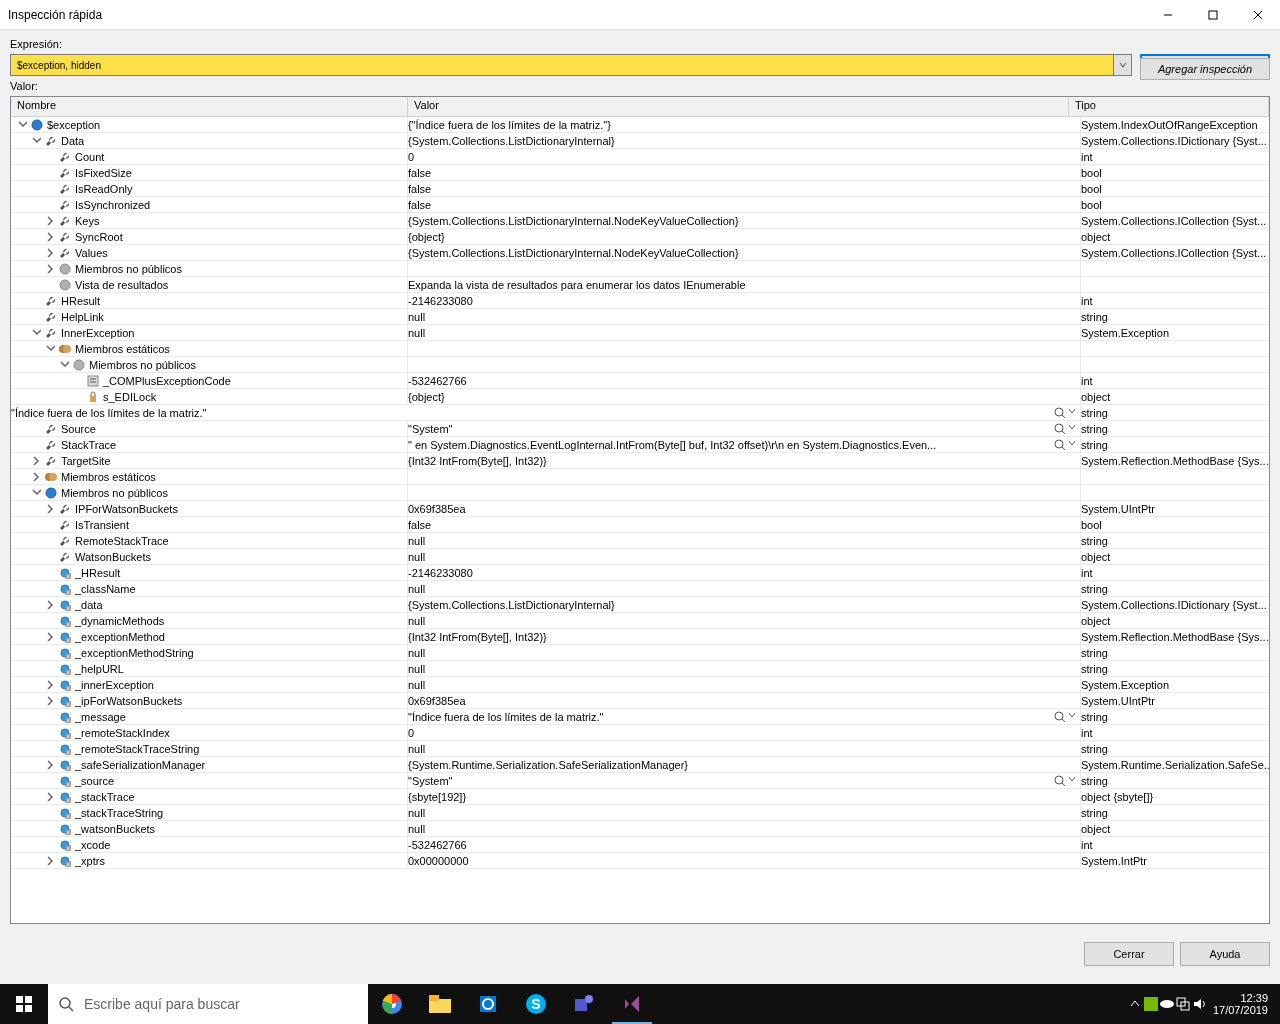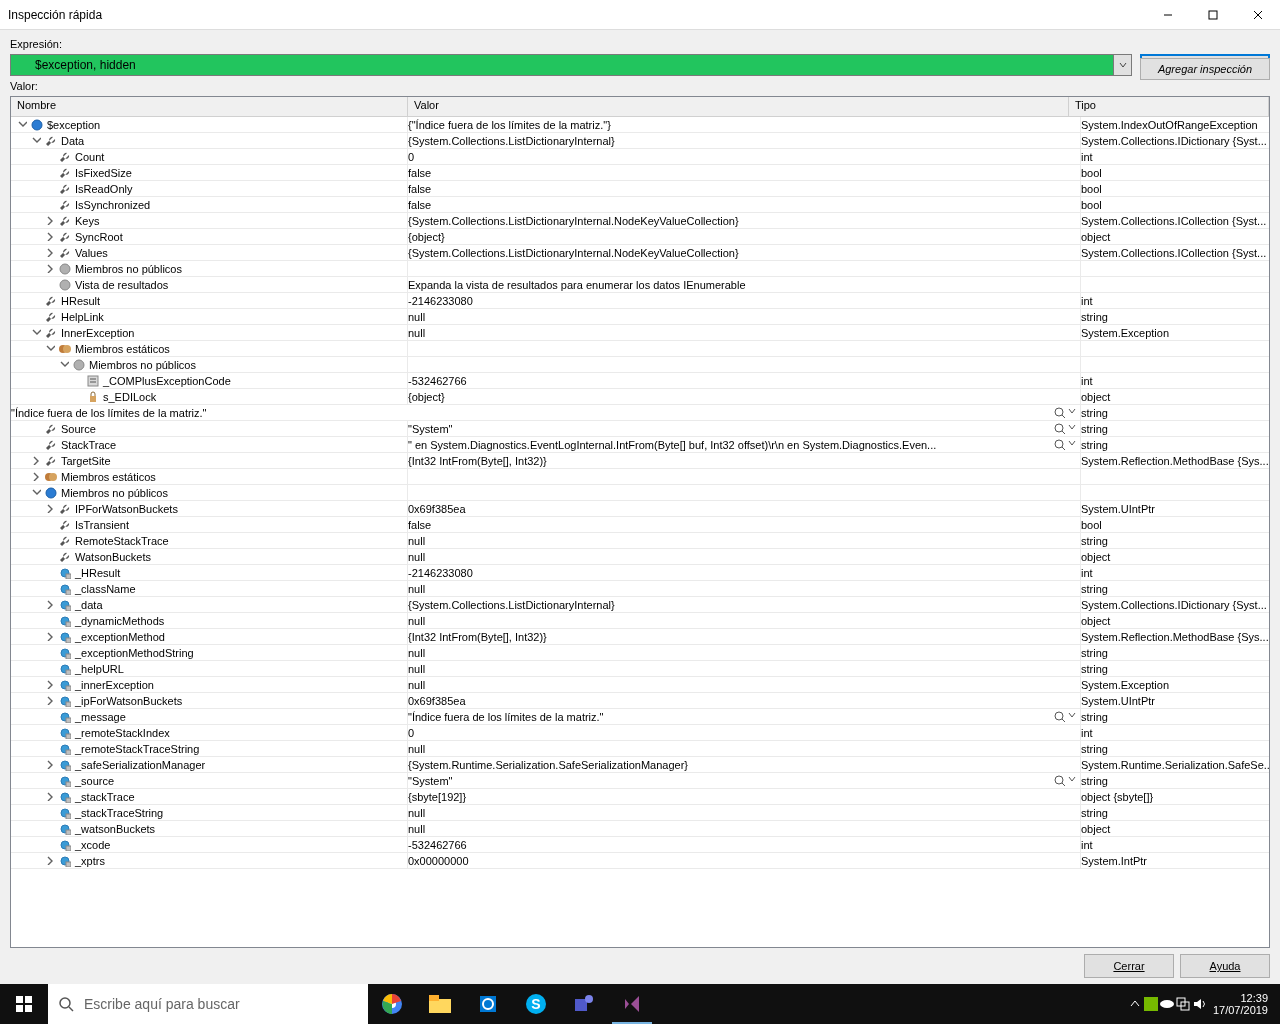--- a/index.html
+++ b/index.html
@@ -5,42 +5,42 @@
   * { box-sizing: border-box; margin: 0; padding: 0; font-family: "Segoe UI", Tahoma, sans-serif; }
   html, body { width: 1280px; height: 1024px; overflow: hidden; background: #f0f0f0; }
   .window { width: 1280px; height: 984px; background: #f0f0f0; display: flex; flex-direction: column; }
   .titlebar { height: 30px; background: #fff; display: flex; align-items: center; padding-left: 8px; border-bottom: 1px solid #ddd; }
   .titlebar .title { font-size: 12px; color: #000; flex: 1; }
   .titlebar .winbtn { width: 45px; height: 30px; display: flex; align-items: center; justify-content: center; }
   .titlebar .winbtn svg { stroke: #000; }
   .top-area { padding: 8px 10px 4px 10px; display: grid; grid-template-columns: 1fr 130px; grid-template-rows: auto auto auto; gap: 4px 8px; }
   .lbl { font-size: 11px; color: #000; }
   .expr-combo { grid-column: 1; display: flex; }
-  .expr-combo input { flex: 1; height: 22px; font-size: 12px; padding: 0 24px; border: 1px solid #7a7a7a; background: #22c55e; }
+  .expr-combo input { flex: 1; height: 22px; font-size: 10px; padding: 0 6px; border: 1px solid #7a7a7a; background: #fde047; }
   .expr-combo .dd { width: 18px; height: 22px; border: 1px solid #7a7a7a; border-left: none; background: #e1e1e1; display:flex; align-items:center; justify-content:center;}
   .btn { height: 22px; font-size: 11px; background: #e1e1e1; border: 1px solid #adadad; cursor: default; }
   .btn.primary { border: 1px solid #0078d7; box-shadow: inset 0 0 0 1px #0078d7; }
   .value-lbl { grid-column: 1 / span 2; }
   .grid-wrap { flex: 1; margin: 0 10px; border: 1px solid #828790; background: #fff; overflow: hidden; display: flex; flex-direction: column; }
   .grid-header { display: flex; background: #f0f0f0; border-bottom: 1px solid #d0d0d0; height: 20px; font-size: 11px; }
   .grid-header .col { padding: 2px 6px; border-right: 1px solid #d0d0d0; }
   .col-name { width: 397px; }
   .col-value { flex: 1; }
   .col-type { width: 200px; }
   .grid-body { flex: 1; overflow-y: auto; font-size: 11px; }
   .row { display: flex; height: 16px; border-bottom: 1px solid #eaeaea; align-items: center; white-space: nowrap; }
   .cell { overflow: hidden; text-overflow: ellipsis; padding-right: 4px; }
   .cell-name { width: 397px; display: flex; align-items: center; border-right: 1px solid #eaeaea; height: 100%; }
   .cell-value { flex: 1; border-right: 1px solid #eaeaea; height: 100%; display: flex; align-items: center; position: relative; }
   .cell-value .lens { position: absolute; right: 4px; display:flex; gap:2px; }
   .cell-type { width: 188px; height: 100%; display: flex; align-items: center; }
   .indent { display: inline-block; }
   .exp { width: 11px; height: 11px; display: inline-flex; align-items: center; justify-content: center; margin-right: 2px; color: #6b6b6b; }
   .ico { width: 14px; height: 14px; display: inline-flex; align-items:center; justify-content:center; margin-right: 3px; }
-  .footer { height: 36px; display: flex; justify-content: flex-end; align-items: center; gap: 6px; padding: 0 10px; text-decoration: underline; }
+  .footer { height: 60px; display: flex; justify-content: flex-end; align-items: center; gap: 6px; padding: 0 10px; }
   .footer .btn { width: 90px; height: 24px; }
   
   .taskbar { height: 40px; width: 1280px; background: #101010; display: flex; align-items: center; color: #fff; }
   .taskbar .start { width: 48px; height: 40px; display:flex; align-items:center; justify-content:center; }
   .taskbar .search { flex: 0 0 320px; height: 40px; background: #fff; display:flex; align-items:center; padding: 0 10px; color:#666; font-size: 14px; gap: 10px; }
   .taskbar .apps { display:flex; height:40px; }
   .taskbar .app { width:48px; display:flex; align-items:center; justify-content:center; position:relative;}
   .taskbar .app.active::after { content:""; position:absolute; bottom:0; left:4px; right:4px; height:2px; background:#77b3e0;}
   .taskbar .tray { margin-left:auto; display:flex; align-items:center; gap:0; padding:0 6px; font-size:11px;justify-content:center;}
   .tray-ico { width:16px; height:16px; display:inline-flex; align-items:center; justify-content:center;}

